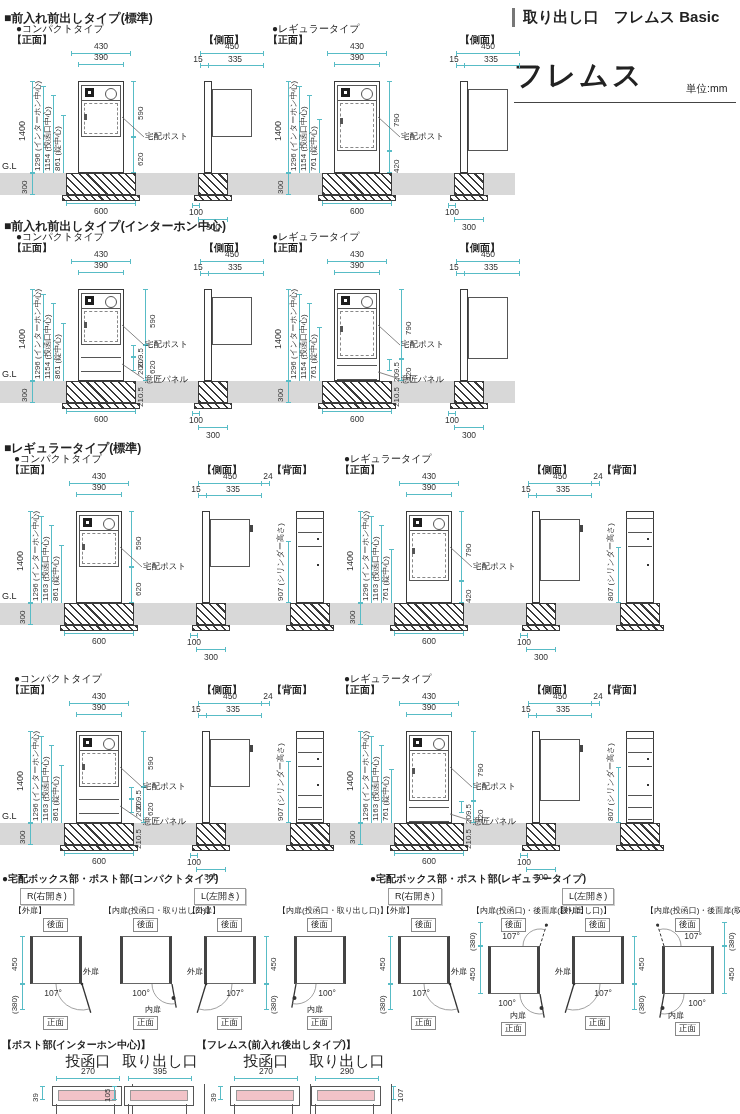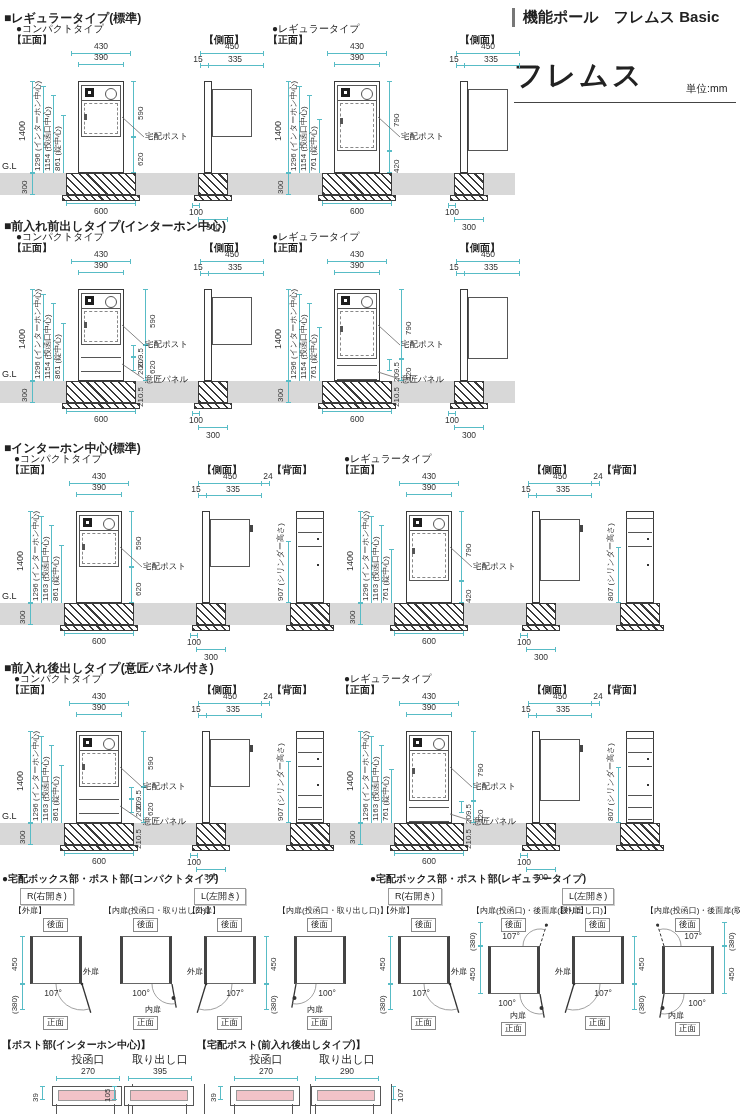--- a/index.html
+++ b/index.html
@@ -3,21 +3,21 @@
 <meta charset="utf-8">
 <style>
   :root{ --dim:#58bcc6; }
   html,body{margin:0;padding:0;}
   body{width:740px;height:1114px;overflow:hidden;background:#fff;
        font-family:"Liberation Sans","DejaVu Sans",sans-serif;color:#222;}
   .page{position:relative;width:740px;height:1114px;background:#fff;}
   .abs{position:absolute;}
   .nw{white-space:nowrap;}
   .ctr{text-align:center;}
-  .t8{font-size:8px;} .t85{font-size:8.5px;} .t9{font-size:9px;} .t95{font-size:11px;}
+  .t8{font-size:8px;} .t85{font-size:8.5px;} .t9{font-size:9px;} .t95{font-size:15px;}
   .t10{font-size:10px;} .t10b{font-size:10px;font-weight:bold;}
   .t12b{font-size:12px;font-weight:bold;}
   .dline{background:var(--dim);}
   .dtick{background:var(--dim);}
   .dtext{font-size:8.5px;color:#333;text-align:center;line-height:11px;}
   .vtext{transform-origin:0 0;transform:rotate(-90deg);font-size:8px;color:#333;line-height:10px;white-space:nowrap;}
   .pole{border:1.5px solid #3a3a3a;background:#fff;box-sizing:border-box;}
   .box{border:1px solid #555;background:#fff;box-sizing:border-box;}
   .door{border:1px dashed #888;box-sizing:border-box;}
   .hline{background:#555;}
@@ -29,28 +29,28 @@
   .header-product{font-size:15px;font-weight:bold;border-left:3px solid #777;padding-left:8px;}
   .header-title{font-size:29px;font-weight:bold;letter-spacing:3px;}
   .header-unit{font-size:10.5px;color:#222;}
   .header-rule{background:#444;}
 </style>
 </head>
 <body>
 
 <div class="page">
   <div class="header">
-    <div class="abs header-product nw" style="left:512px;top:8px;">機能ポール　フレムス Basic</div>
+    <div class="abs header-product nw" style="left:512px;top:8px;">取り出し口　フレムス Basic</div>
     <div class="abs header-title nw" style="left:514px;top:56px;">フレムス</div>
     <div class="abs header-unit nw" style="left:686px;top:82px;">単位:mm</div>
     <div class="abs header-rule" style="left:514px;top:102px;width:222px;height:1px;"></div>
   </div>
   <div id="drawing-root">
       <div class="abs" style="left: 0px; top: 10px; width: 740px; height: 208px;">
-        <div class="abs t12b nw" style="left: 4px; top: 0px;">■レギュラータイプ(標準)</div>
+        <div class="abs t12b nw" style="left: 4px; top: 0px;">■前入れ前出しタイプ(標準)</div>
         <div class="abs ground" style="left: 0px; top: 163px; width: 515px; height: 22px;"></div>
         <div class="abs t9 nw" style="left: 2px; top: 151px;">G.L</div>
         <div class="abs" style="left: 12px; top: 12px; width: 258px; height: 196px;">
           <div class="abs t10 nw" style="left: 4px; top: 0px;">●コンパクトタイプ</div>
           <div class="abs t10b nw" style="left: 0px; top: 11px;">【正面】</div>
           <div class="abs" style="left: 0px; top: 23px; width: 178px; height: 172px;">
             <div class="abs dline" style="left: 59px; top: 8px; width: 60px; height: 1px;"></div>
             <div class="abs dtick" style="left: 59px; top: 6px; width: 1px; height: 5px;"></div>
             <div class="abs dtick" style="left: 118px; top: 6px; width: 1px; height: 5px;"></div>
             <div class="abs dtext" style="left: 47px; top: -4px; width: 84px; height: 12px;">430</div>
@@ -402,21 +402,21 @@
             <div class="abs dtick" style="left: 7px; top: 158px; width: 1px; height: 5px;"></div>
             <div class="abs dtext" style="left: -8px; top: 162px; width: 24px; height: 12px;">100</div>
             <div class="abs dline" style="left: 6px; top: 174px; width: 30px; height: 1px;"></div>
             <div class="abs dtick" style="left: 6px; top: 172px; width: 1px; height: 5px;"></div>
             <div class="abs dtick" style="left: 35px; top: 172px; width: 1px; height: 5px;"></div>
             <div class="abs dtext" style="left: -6px; top: 177px; width: 54px; height: 12px;">300</div>
           </div>
         </div>
       </div>
       <div class="abs" style="left: 0px; top: 440px; width: 740px; height: 208px;">
-        <div class="abs t12b nw" style="left: 4px; top: 0px;">■インターホン中心(標準)</div>
+        <div class="abs t12b nw" style="left: 4px; top: 0px;">■レギュラータイプ(標準)</div>
         <div class="abs ground" style="left: 0px; top: 163px; width: 660px; height: 22px;"></div>
         <div class="abs t9 nw" style="left: 2px; top: 151px;">G.L</div>
         <div class="abs" style="left: 10px; top: 12px; width: 336px; height: 196px;">
           <div class="abs t10 nw" style="left: 4px; top: 0px;">●コンパクトタイプ</div>
           <div class="abs t10b nw" style="left: 0px; top: 11px;">【正面】</div>
           <div class="abs" style="left: 0px; top: 23px; width: 178px; height: 172px;">
             <div class="abs dline" style="left: 59px; top: 8px; width: 60px; height: 1px;"></div>
             <div class="abs dtick" style="left: 59px; top: 6px; width: 1px; height: 5px;"></div>
             <div class="abs dtick" style="left: 118px; top: 6px; width: 1px; height: 5px;"></div>
             <div class="abs dtext" style="left: 47px; top: -4px; width: 84px; height: 12px;">430</div>
@@ -609,21 +609,20 @@
             <div class="abs dline" style="left: 20px; top: 72px; width: 1px; height: 56px;"></div>
             <div class="abs dtick" style="left: 18px; top: 72px; width: 5px; height: 1px;"></div>
             <div class="abs dtick" style="left: 18px; top: 127px; width: 5px; height: 1px;"></div>
             <div class="abs vtext nw" style="left: 8px; top: 126px;">807 (シリンダー高さ)</div>
             <div class="abs hatch" style="left: 22px; top: 128px; width: 40px; height: 22px;"></div>
             <div class="abs hatch" style="left: 18px; top: 150px; width: 48px; height: 6px;"></div>
           </div>
         </div>
       </div>
       <div class="abs" style="left: 0px; top: 660px; width: 740px; height: 208px;">
-        <div class="abs t12b nw" style="left: 4px; top: 0px;">■前入れ後出しタイプ(意匠パネル付き)</div>
         <div class="abs ground" style="left: 0px; top: 163px; width: 660px; height: 22px;"></div>
         <div class="abs t9 nw" style="left: 2px; top: 151px;">G.L</div>
         <div class="abs" style="left: 10px; top: 12px; width: 336px; height: 196px;">
           <div class="abs t10 nw" style="left: 4px; top: 0px;">●コンパクトタイプ</div>
           <div class="abs t10b nw" style="left: 0px; top: 11px;">【正面】</div>
           <div class="abs" style="left: 0px; top: 23px; width: 178px; height: 172px;">
             <div class="abs dline" style="left: 59px; top: 8px; width: 60px; height: 1px;"></div>
             <div class="abs dtick" style="left: 59px; top: 6px; width: 1px; height: 5px;"></div>
             <div class="abs dtick" style="left: 118px; top: 6px; width: 1px; height: 5px;"></div>
             <div class="abs dtext" style="left: 47px; top: -4px; width: 84px; height: 12px;">430</div>
@@ -1071,21 +1070,21 @@
           <div class="abs dtick" style="left: 4px; top: 47px; width: 5px; height: 1px;"></div>
           <div class="abs vtext nw" style="left: -5px; top: 50px;">105</div>
           <div class="abs" style="left: 16px; top: 34px; width: 68px; height: 18px; border: 1px solid rgb(85, 85, 85); background: rgb(255, 255, 255);"></div>
           <div class="abs" style="left: 22px; top: 38px; width: 56px; height: 9px; background: rgb(242, 195, 200); border: 1px solid rgb(153, 153, 153);"></div>
           <div class="abs" style="left: 96px; top: 32px; width: 1px; height: 30px; background: rgb(85, 85, 85);"></div>
           <div class="abs" style="left: 20px; top: 52px; width: 1px; height: 10px; background: rgb(85, 85, 85);"></div>
           <div class="abs" style="left: 78px; top: 52px; width: 1px; height: 10px; background: rgb(85, 85, 85);"></div>
         </div>
       </div>
       <div class="abs" style="left: 195px; top: 1038px; width: 280px; height: 76px;">
-        <div class="abs t10b nw" style="left: 2px; top: 0px;">【宅配ポスト(前入れ後出しタイプ)】</div>
+        <div class="abs t10b nw" style="left: 2px; top: 0px;">【フレムス(前入れ後出しタイプ)】</div>
         <div class="abs" style="left: 19px; top: 14px; width: 104px; height: 62px;">
           <div class="abs t95 nw ctr" style="left: 0px; top: 0px; width: 104px;">投函口</div>
           <div class="abs dline" style="left: 20px; top: 26px; width: 64px; height: 1px;"></div>
           <div class="abs dtick" style="left: 20px; top: 24px; width: 1px; height: 5px;"></div>
           <div class="abs dtick" style="left: 83px; top: 24px; width: 1px; height: 5px;"></div>
           <div class="abs dtext" style="left: 8px; top: 14px; width: 88px; height: 12px;">270</div>
           <div class="abs dline" style="left: 6px; top: 34px; width: 1px; height: 14px;"></div>
           <div class="abs dtick" style="left: 4px; top: 34px; width: 5px; height: 1px;"></div>
           <div class="abs dtick" style="left: 4px; top: 47px; width: 5px; height: 1px;"></div>
           <div class="abs vtext nw" style="left: -5px; top: 50px;">39</div>

